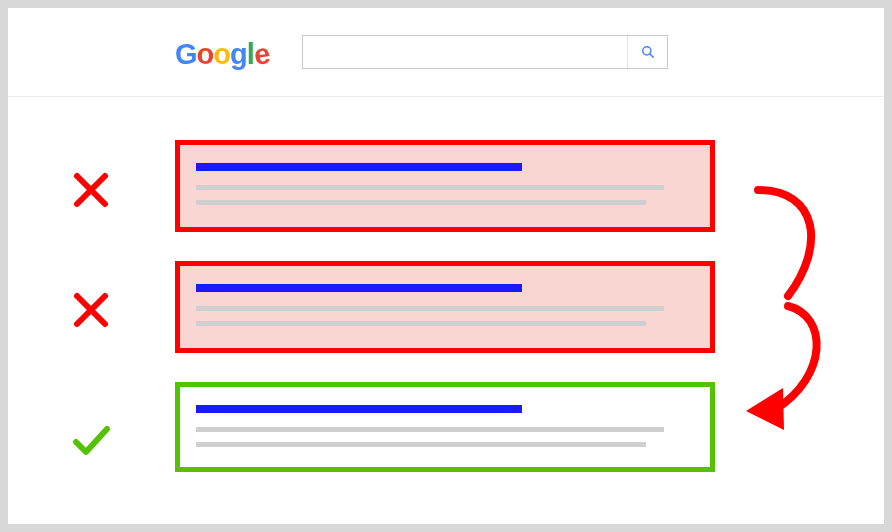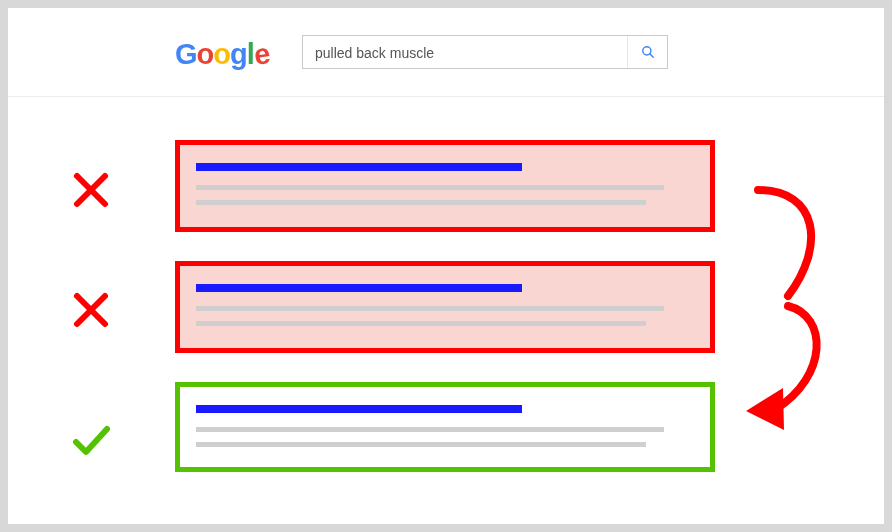--- a/index.html
+++ b/index.html
@@ -138,21 +138,20 @@
 </head>
 <body>
 
 <div class="page">
 
   <div class="header">
     <div class="logo">
       <span class="g1">G</span><span class="o1">o</span><span class="o2">o</span><span class="g2">g</span><span class="l1">l</span><span class="e1">e</span>
     </div>
     <div class="search-box">
-      <input class="search-input" type="text" value="pulled back muscle" style="">
       <button class="search-button">
         <svg class="search-icon" viewBox="0 0 24 24">
           <circle cx="10" cy="10" r="7" fill="none" stroke="#4285F4" stroke-width="2.5"></circle>
           <line x1="15" y1="15" x2="21" y2="21" stroke="#4285F4" stroke-width="2.5" stroke-linecap="round"></line>
         </svg>
       </button>
     </div>
   </div>
 
   <div class="mark m1">

